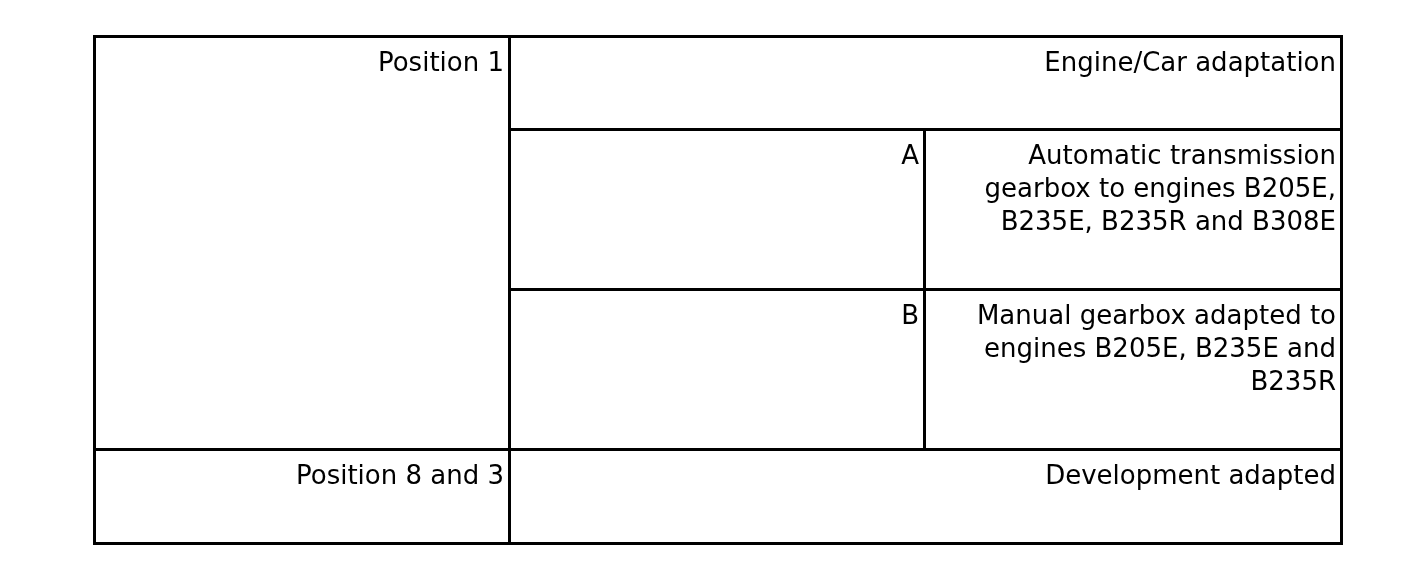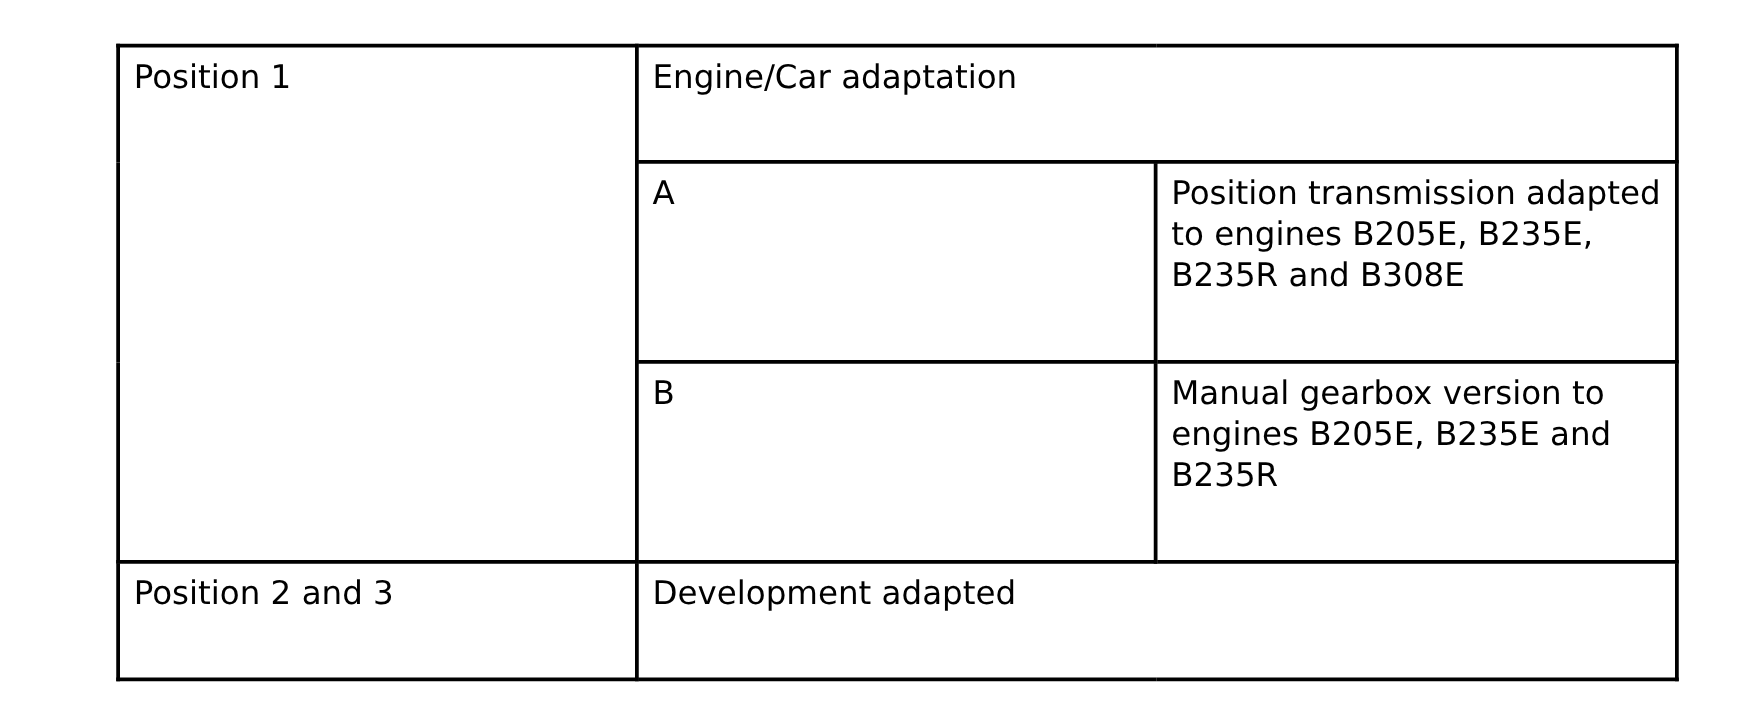--- a/index.html
+++ b/index.html
@@ -19,21 +19,21 @@
     position: absolute;
     left: 93px;
     top: 35px;
     width: 1247px;
     border-collapse: collapse;
     table-layout: fixed;
   }
   table.spec-table td {
     border: 3px solid #000000;
     vertical-align: top;
-    text-align: left;
+    text-align: right;
     padding: 8px 4px 8px 11px;
     font-size: 26px;
     line-height: 33px;
     color: #000000;
     background: #ffffff;
     overflow: hidden;
   }
   tr.row-header   { height: 93px; }
   tr.row-code-a   { height: 160px; }
   tr.row-code-b   { height: 160px; }
@@ -49,25 +49,25 @@
       <col style="width:415px">
       <col style="width:417px">
     </colgroup>
     <tbody>
       <tr class="row-header">
         <td rowspan="3">Position 1</td>
         <td colspan="2">Engine/Car adaptation</td>
       </tr>
       <tr class="row-code-a">
         <td>A</td>
-        <td>Position transmission adapted to engines B205E, B235E, B235R and B308E</td>
+        <td>Automatic transmission gearbox to engines B205E, B235E, B235R and B308E</td>
       </tr>
       <tr class="row-code-b">
         <td>B</td>
-        <td>Manual gearbox version to engines B205E, B235E and B235R</td>
+        <td>Manual gearbox adapted to engines B205E, B235E and B235R</td>
       </tr>
       <tr class="row-footer">
-        <td>Position 2 and 3</td>
+        <td>Position 8 and 3</td>
         <td colspan="2">Development adapted</td>
       </tr>
     </tbody>
   </table>
 </div>
 
 </body></html>

